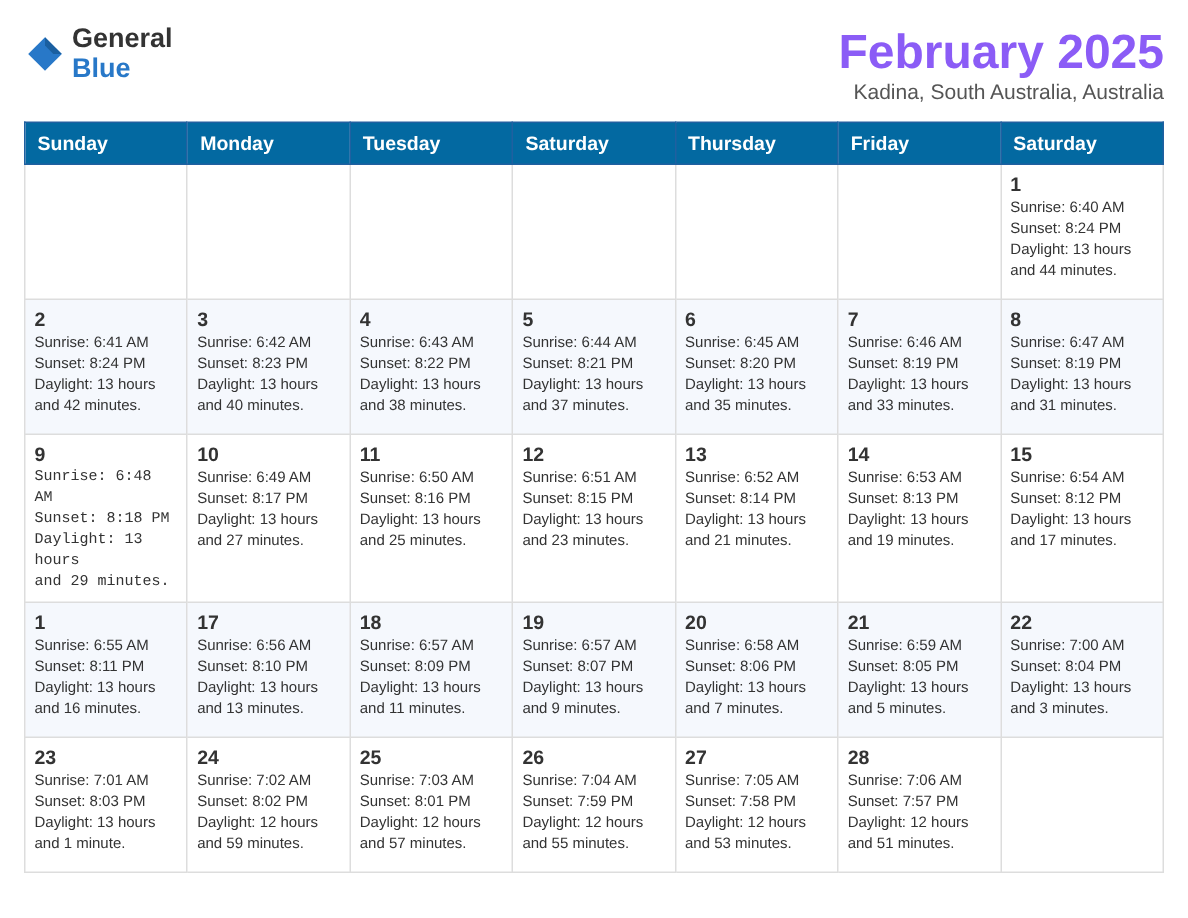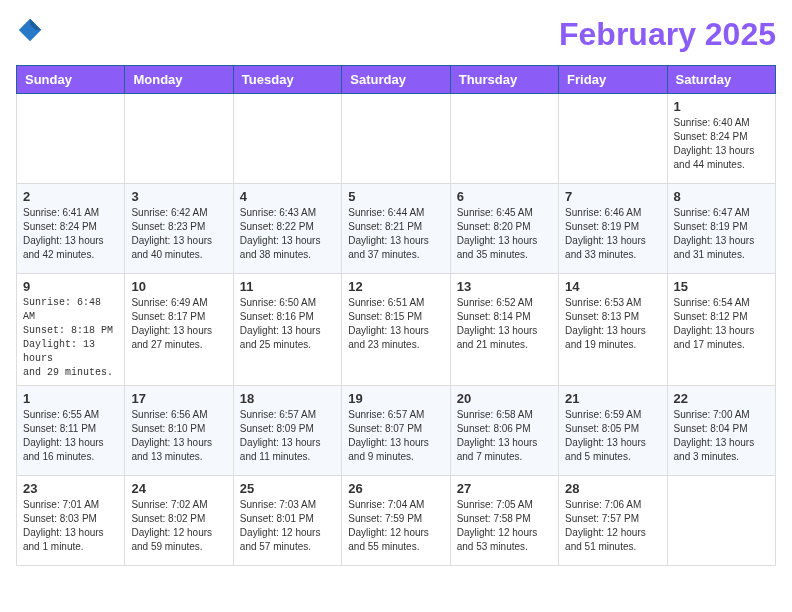--- a/index.html
+++ b/index.html
@@ -43,21 +43,21 @@
     .location {
       font-size: 14px;
       color: #555;
     }
     .calendar {
       width: 100%;
       border-collapse: collapse;
       border: 1px solid #ccc;
     }
     .calendar th {
-      background-color: #8b5cf6;
+      background-color: #0369a1;
       color: #fff;
       font-size: 13px;
       font-weight: bold;
       padding: 6px 8px;
       text-align: left;
       border: 1px solid #2060a0;
     }
     .calendar td {
       width: 14.28%;
       vertical-align: top;
@@ -90,23 +90,28 @@
   </style>
 </head>
 <body>
 
 <div class="header">
   <div class="logo">
     <svg class="logo-icon" viewBox="0 0 40 40">
       <polygon points="20,4 36,20 20,36 4,20" fill="#2878c8"></polygon>
       <polygon points="20,4 36,20 28,20 20,12" fill="#1a5fa0"></polygon>
     </svg>
+    <div class="logo-text">
+      <div class="logo-general">General</div>
+      <div class="logo-blue">Blue</div>
+    </div>
   </div>
   <div class="title-block">
     <div class="month-year">February 2025</div>
+    <div class="location">Kadina, South Australia, Australia</div>
   </div>
 </div>
 
 <table class="calendar">
   <thead>
     <tr>
     <th>Sunday</th>
         <th>Monday</th>
         <th>Tuesday</th>
         <th>Saturday</th>

